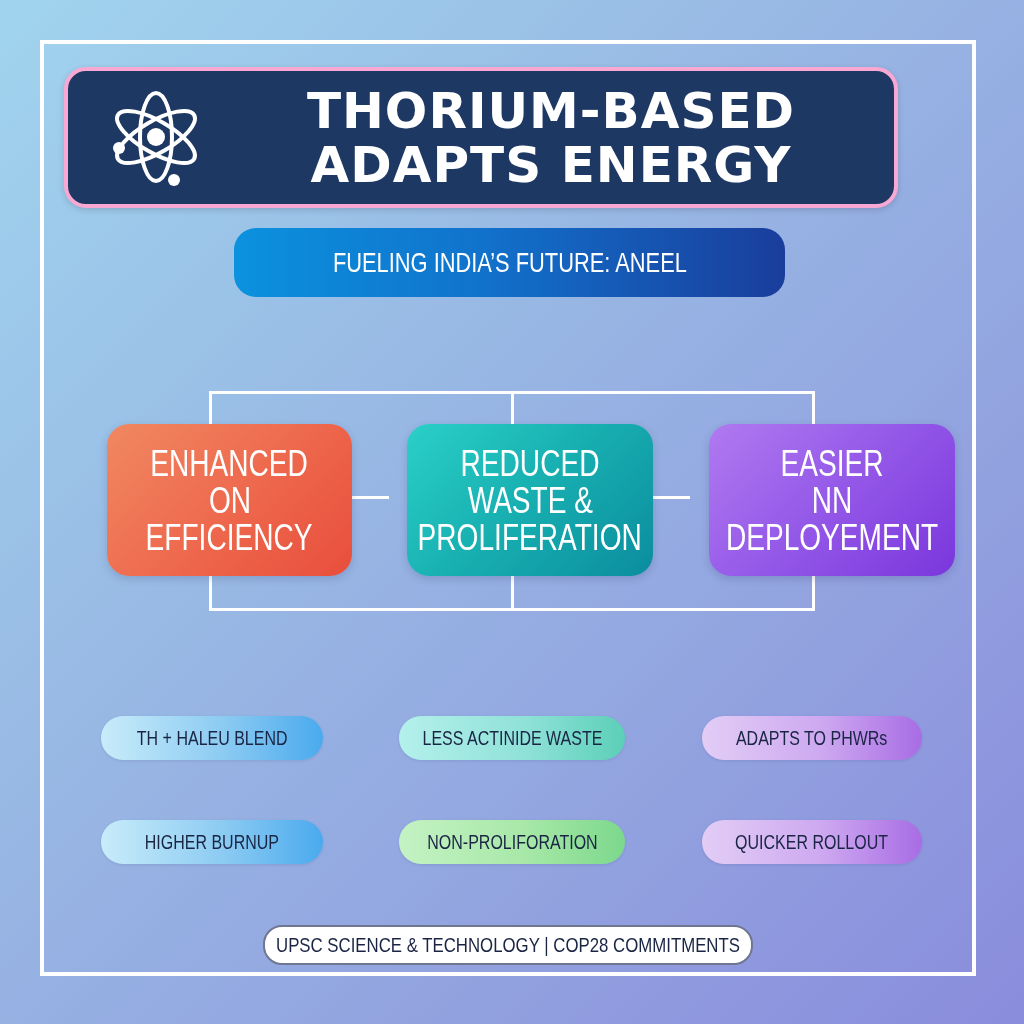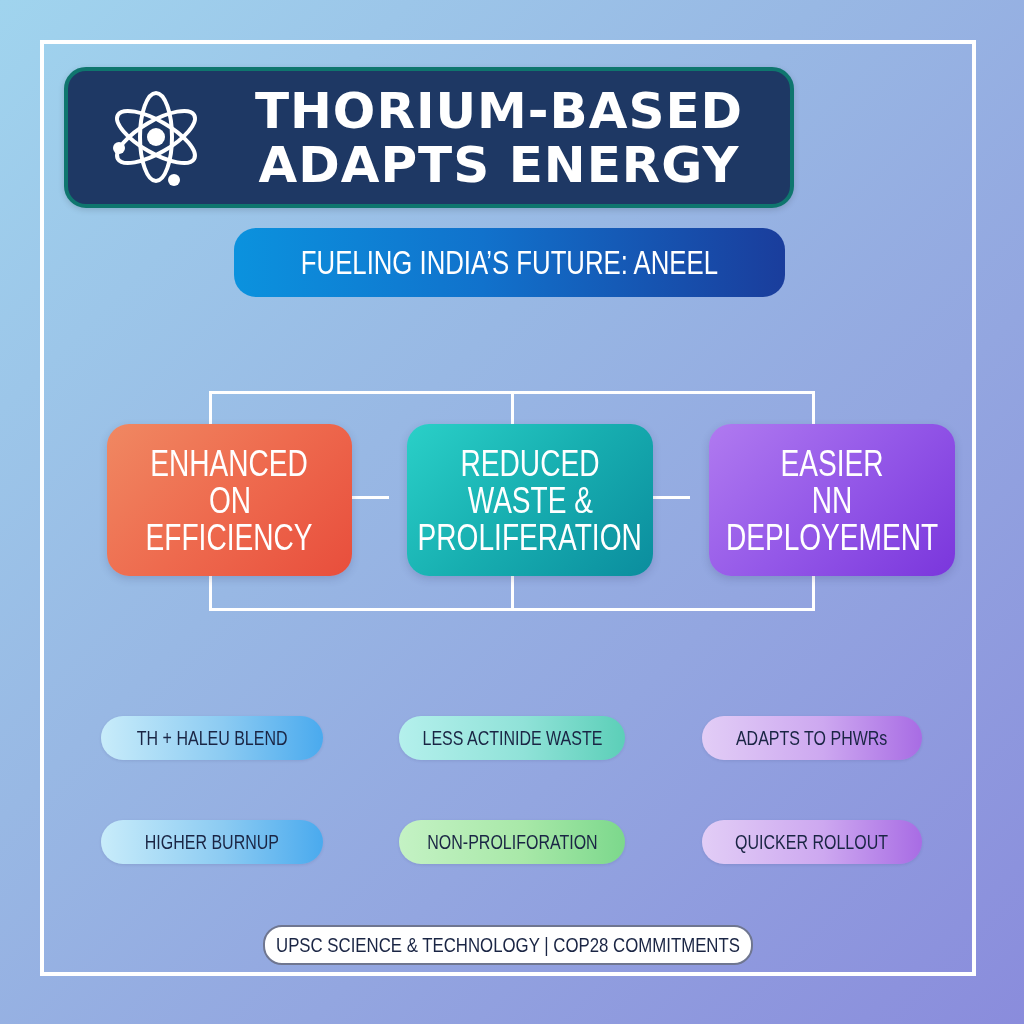--- a/index.html
+++ b/index.html
@@ -6,38 +6,38 @@
     body {
       width: 1024px; height: 1024px; position: relative; overflow: hidden;
       background: linear-gradient(135deg, #a0d4ee 0%, #98b8e4 40%, #93a6e0 65%, #8a8cdc 100%);
       font-family: "Liberation Sans", sans-serif;
     }
     .frame {
       position: absolute; left: 40px; top: 40px; width: 936px; height: 936px;
       border: 4px solid #ffffff; box-sizing: border-box;
     }
     .title-banner {
-      position: absolute; left: 64px; top: 67px; width: 730px; height: 141px;
-      background: #1e3864; border: 4px solid #0f766e; border-radius: 22px;
+      position: absolute; left: 64px; top: 67px; width: 834px; height: 141px;
+      background: #1e3864; border: 4px solid #f9a8d4; border-radius: 22px;
       box-sizing: border-box; display: flex; align-items: center;
       box-shadow: 0 2px 6px rgba(0,0,0,0.15);
     }
     .atom-icon { position: absolute; left: 36px; top: 14px; width: 104px; height: 104px; }
     .title-text {
       position: absolute; left: 150px; right: 10px; top: 0; bottom: 0;
       display: flex; flex-direction: column; align-items: center; justify-content: center;
       color: #ffffff; font-weight: 700; font-size: 50px; line-height: 54px;
       letter-spacing: 1px; font-family: "DejaVu Sans", sans-serif;
     }
     .subtitle {
       position: absolute; left: 234px; top: 228px; width: 551px; height: 69px;
       border-radius: 22px; box-sizing: border-box;
       background: linear-gradient(90deg, #0b92de 0%, #1172cc 45%, #1a3d9c 100%);
       display: flex; align-items: center; justify-content: center;
-      color: #ffffff; font-size: 33px; font-family: "Liberation Sans", sans-serif;
+      color: #ffffff; font-size: 28px; font-family: "Liberation Sans", sans-serif;
       letter-spacing: 0px; transform-origin: center;
     }
     .subtitle span { display: inline-block; transform: scaleX(0.78); white-space: nowrap; font-weight: 400; }
     .line { position: absolute; background: #ffffff; }
     .box {
       position: absolute; top: 424px; width: 246px; height: 152px; border-radius: 22px;
       display: flex; flex-direction: column; align-items: center; justify-content: center;
       color: #ffffff; font-size: 36px; line-height: 37px; text-align: center;
       box-shadow: 0 3px 8px rgba(40,40,90,0.18);
       margin-left: 19px;

